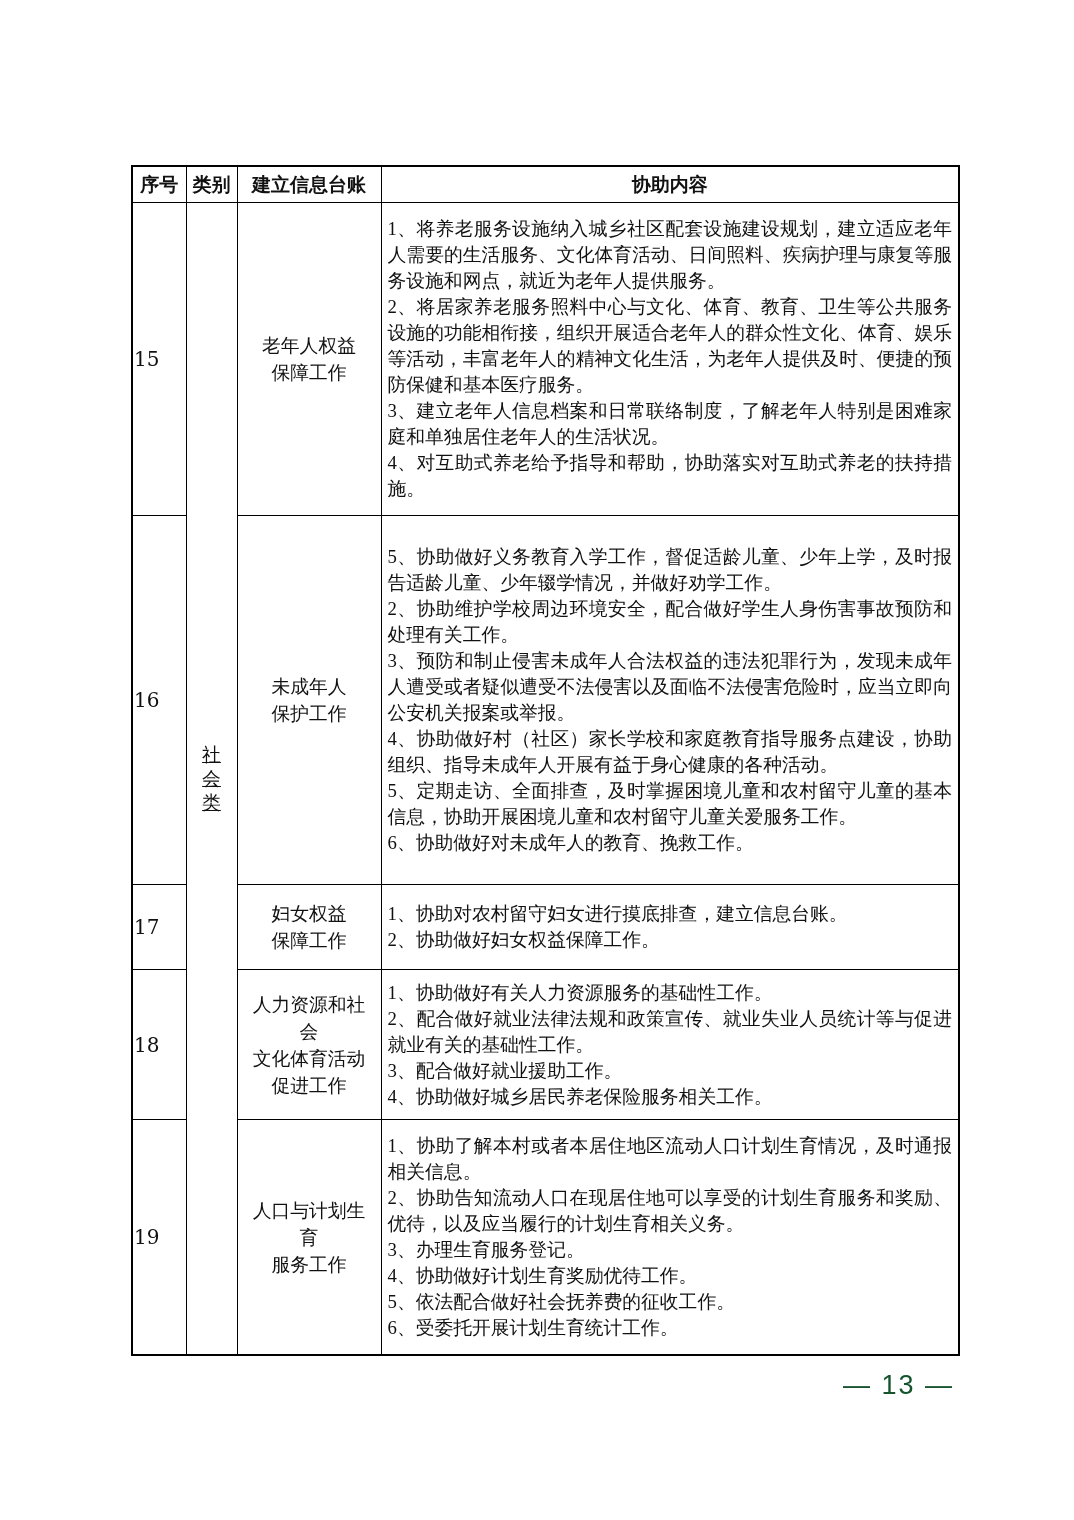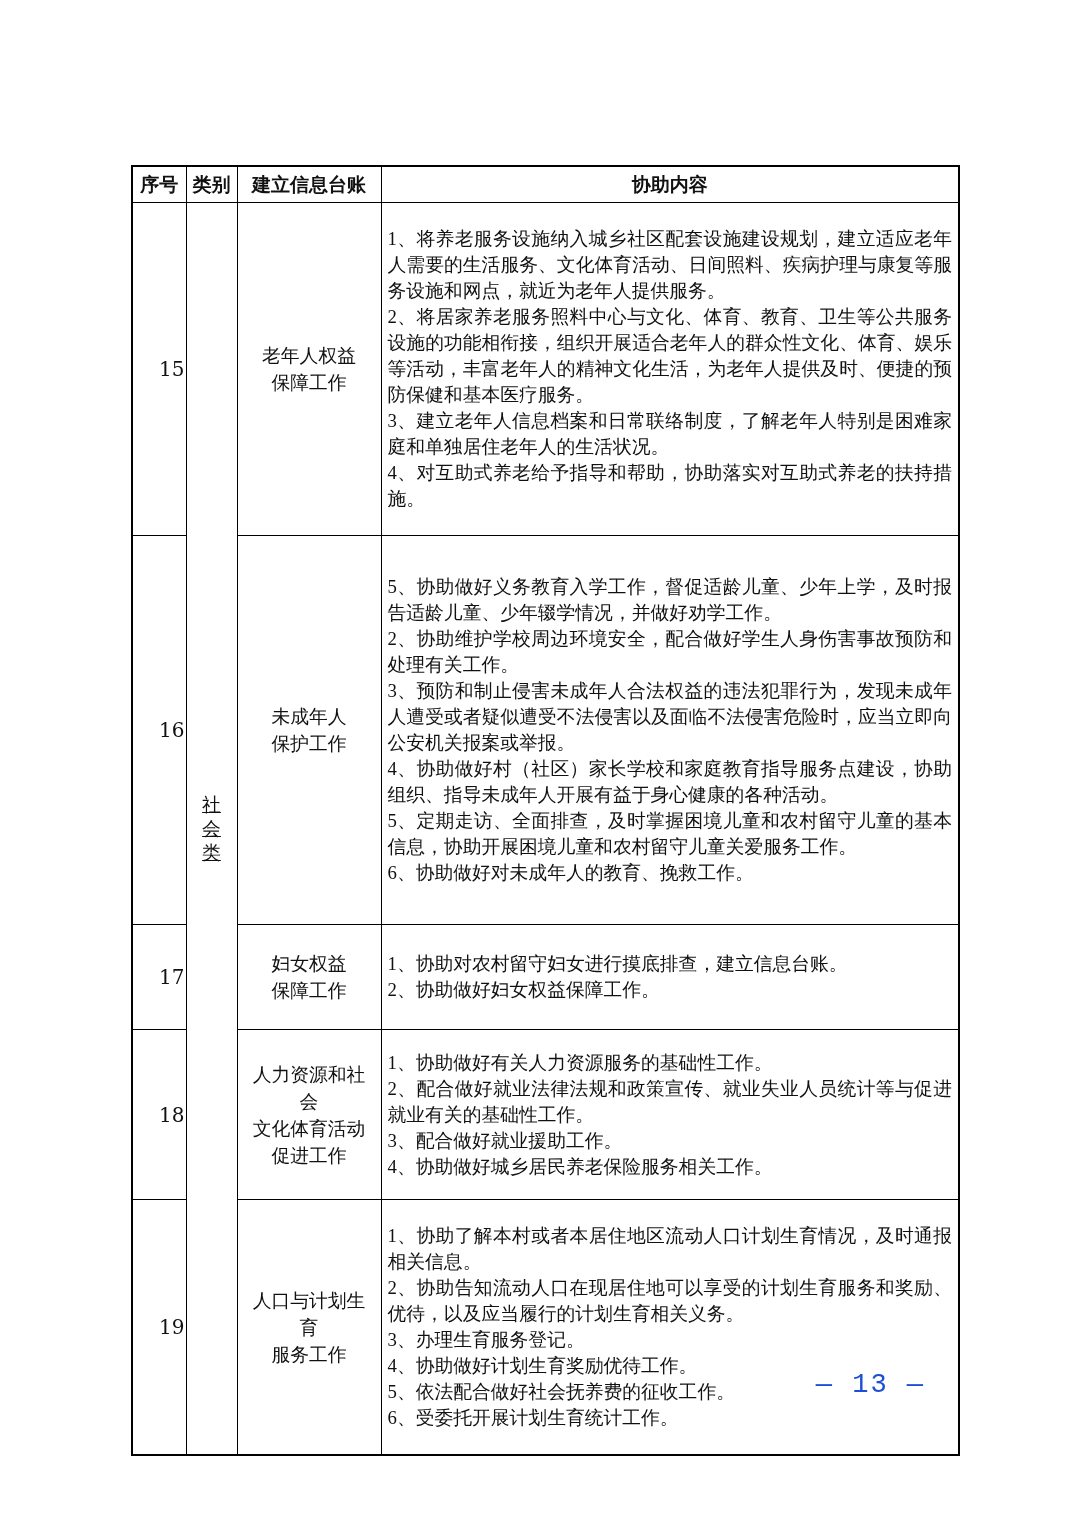--- a/index.html
+++ b/index.html
@@ -12,46 +12,46 @@
     position:absolute; left:131px; top:165px; width:827px;
     border-collapse:collapse; table-layout:fixed;
     border:2px solid #000;
   }
   th, td { border:1px solid #000; padding:1px; }
   th.hdr {
     font-weight:bold; font-size:19px; height:33px; text-align:center;
     font-family:"Liberation Serif","DejaVu Serif",serif;
   }
   td.no {
-    text-align:right; vertical-align:middle;
+    text-align:left; vertical-align:middle;
     font-size:20px; font-family:"DejaVu Serif","Liberation Serif",serif;
   }
   td.cat { text-align:center; vertical-align:middle;text-decoration:underline; }
   .cat-inner {
     width:1.05em; margin:0 auto; font-size:18.8px; line-height:24px;
     word-break:break-all; text-align:center;
   }
   td.item {
     text-align:center; vertical-align:middle; font-size:18.8px;
     line-height:27px; white-space:pre-line; padding:0 12px;
   }
-  td.content { vertical-align:middle; padding:13px 6px; }
+  td.content { vertical-align:middle; padding:3px 6px; }
   td.content p {
     margin:0; font-size:18.8px; line-height:26px;
     text-align:justify; text-justify:inter-ideograph;
   }
   tr.r15 td { height:306px; }
   tr.r16 td { height:362px; }
   tr.r17 td { height:78px; }
   tr.r18 td { height:143px; }
   tr.r19 td { height:228px; }
   .footer-page {
-    position:absolute; top:1370px; right:149px;
-    font-size:27px; letter-spacing:2px; color:#1d4ed8;
-    font-family:Liberation Mono, monospace;
+    position:absolute; top:1370px; right:120px;
+    font-size:27px; letter-spacing:2px; color:#14532d;
+    font-family:Liberation Sans, sans-serif;
   }
 </style>
 </head>
 <body>
 
 <div class="page">
 
   <table class="main">
     <colgroup>
       <col style="width:54px">

